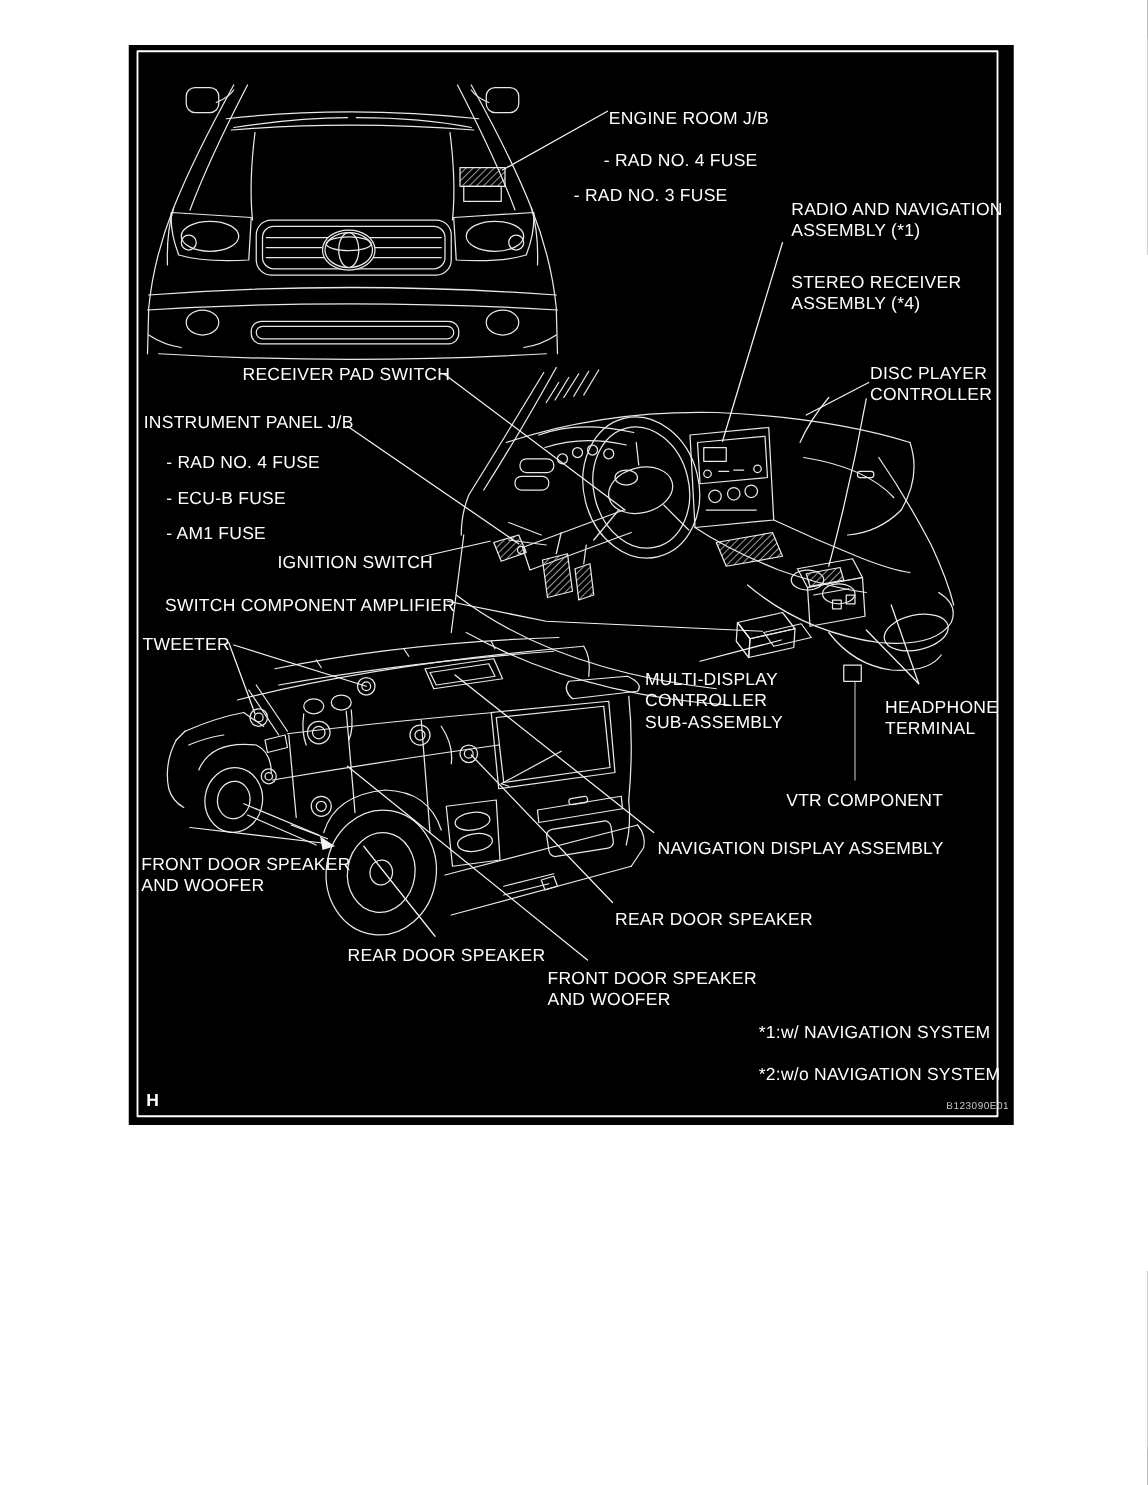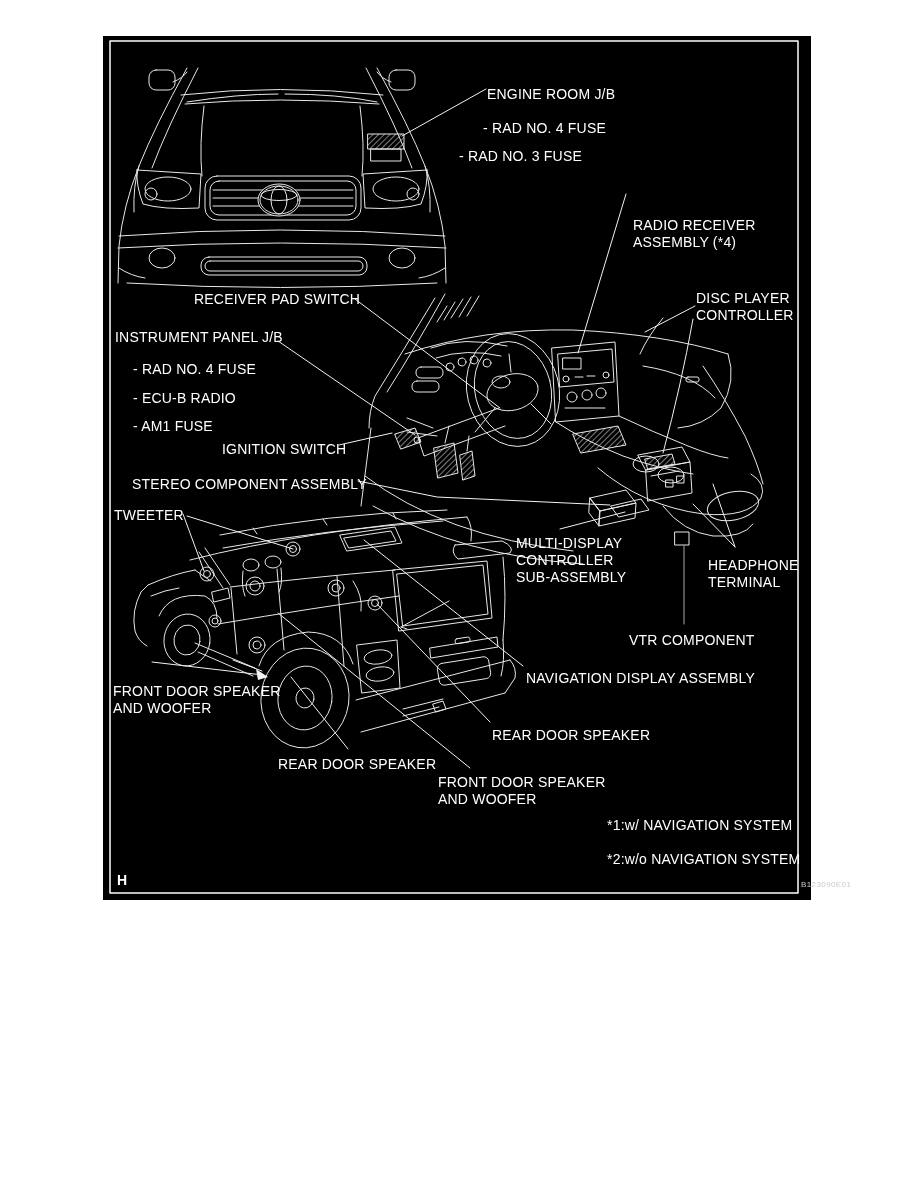--- a/index.html
+++ b/index.html
@@ -4,21 +4,21 @@
 <style>
   html,body{margin:0;padding:0;background:#fff;}
   .page{position:relative;width:918px;height:1188px;background:#fff;overflow:hidden;
         font-family:"Liberation Sans", sans-serif;border-radius:32px;}
   .diagram-box{position:absolute;left:103px;top:36px;width:708px;height:864px;background:#000;}
   .art{position:absolute;left:0;top:0;}
   .art *{vector-effect:non-scaling-stroke;}
   .label{position:absolute;color:#fff;font-size:14px;line-height:17px;letter-spacing:.2px;
          white-space:nowrap;z-index:3;}
   .label.bold{font-weight:bold;}
-  .label.tiny{font-size:8px;line-height:9px;color:#c9c9c9;letter-spacing:.4px;margin-left:44px;}
+  .label.tiny{font-size:8px;line-height:9px;color:#c9c9c9;letter-spacing:.4px;}
 </style>
 </head>
 <body>
 
 <div class="page">
   <div class="diagram-box">
 
     <svg class="art" width="708" height="864" viewBox="0 0 708 864" fill="none" stroke="#e8e8e8" stroke-width="1" stroke-linecap="round" stroke-linejoin="round">
       <defs>
         <pattern id="hatch" width="4" height="4" patternUnits="userSpaceOnUse" patternTransform="rotate(45)">
@@ -248,35 +248,39 @@
         <path d="M49,626 L160,639"></path>
         <path d="M130,624 L159,635"></path>
         <polygon points="165,641 153,633 155,644" fill="#f2f2f2" stroke="none"></polygon>
         <path d="M367,732 L175,577"></path>
       </g>
     </svg>
 
     <div class="label" style="left:384px;top:50px">ENGINE ROOM J/B</div>
     <div class="label" style="left:380px;top:84px">- RAD NO. 4 FUSE</div>
     <div class="label" style="left:356px;top:112px">- RAD NO. 3 FUSE</div>
+    <div class="label" style="left:530px;top:123px">
+      <div>RADIO AND NAVIGATION</div>
+      <div>ASSEMBLY (*1)</div>
+    </div>
     <div class="label" style="left:530px;top:181px">
-      <div>RADIO RECEIVER</div>
+      <div>STEREO RECEIVER</div>
       <div>ASSEMBLY (*4)</div>
     </div>
     <div class="label" style="left:91px;top:255px">RECEIVER PAD SWITCH</div>
     <div class="label" style="left:593px;top:254px">
       <div>DISC PLAYER</div>
       <div>CONTROLLER</div>
     </div>
     <div class="label" style="left:12px;top:293px">INSTRUMENT PANEL J/B</div>
     <div class="label" style="left:30px;top:325px">- RAD NO. 4 FUSE</div>
-    <div class="label" style="left:30px;top:354px">- ECU-B RADIO</div>
+    <div class="label" style="left:30px;top:354px">- ECU-B FUSE</div>
     <div class="label" style="left:30px;top:382px">- AM1 FUSE</div>
     <div class="label" style="left:119px;top:405px">IGNITION SWITCH</div>
-    <div class="label" style="left:29px;top:440px">STEREO COMPONENT ASSEMBLY</div>
+    <div class="label" style="left:29px;top:440px">SWITCH COMPONENT AMPLIFIER</div>
     <div class="label" style="left:11px;top:471px">TWEETER</div>
     <div class="label" style="left:413px;top:499px">
       <div>MULTI-DISPLAY</div>
       <div>CONTROLLER</div>
       <div>SUB-ASSEMBLY</div>
     </div>
     <div class="label" style="left:605px;top:521px">
       <div>HEADPHONE</div>
       <div>TERMINAL</div>
     </div>

